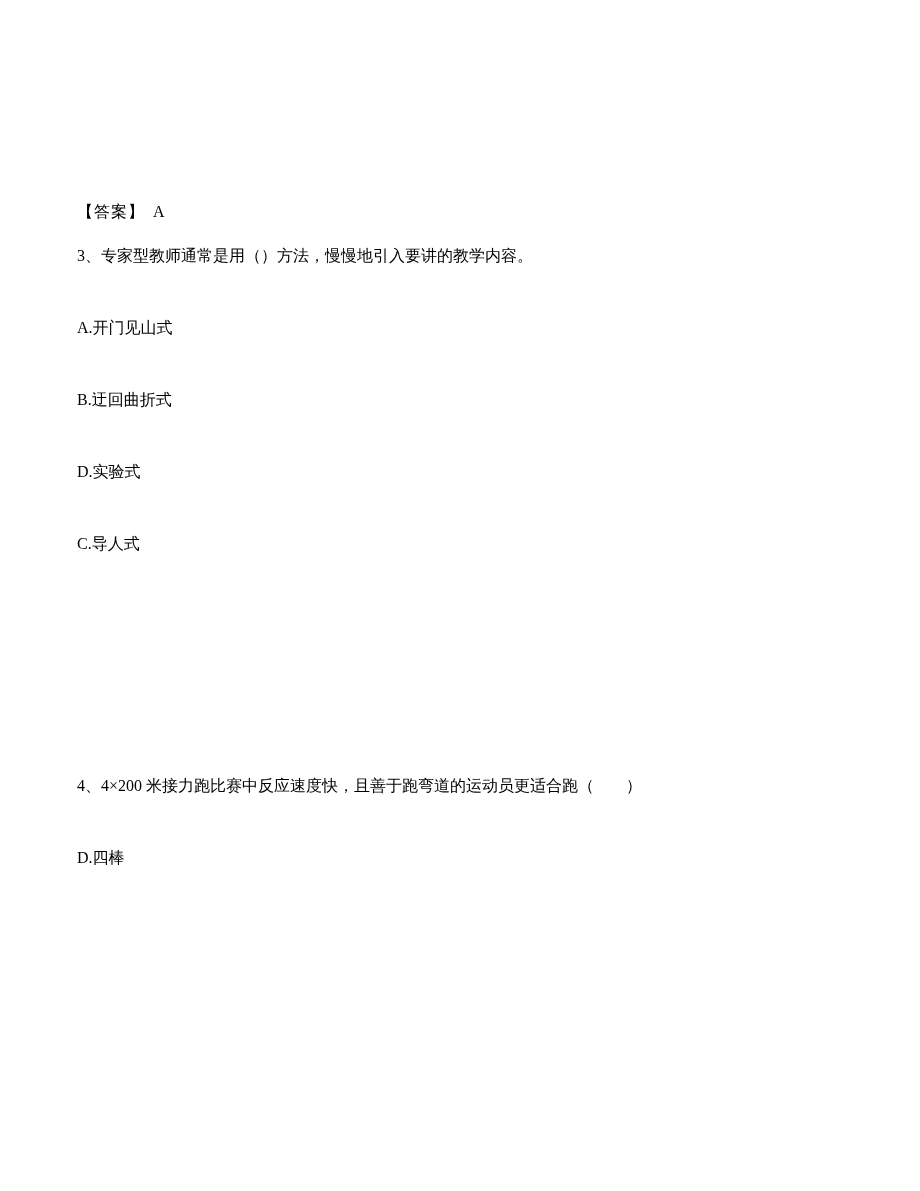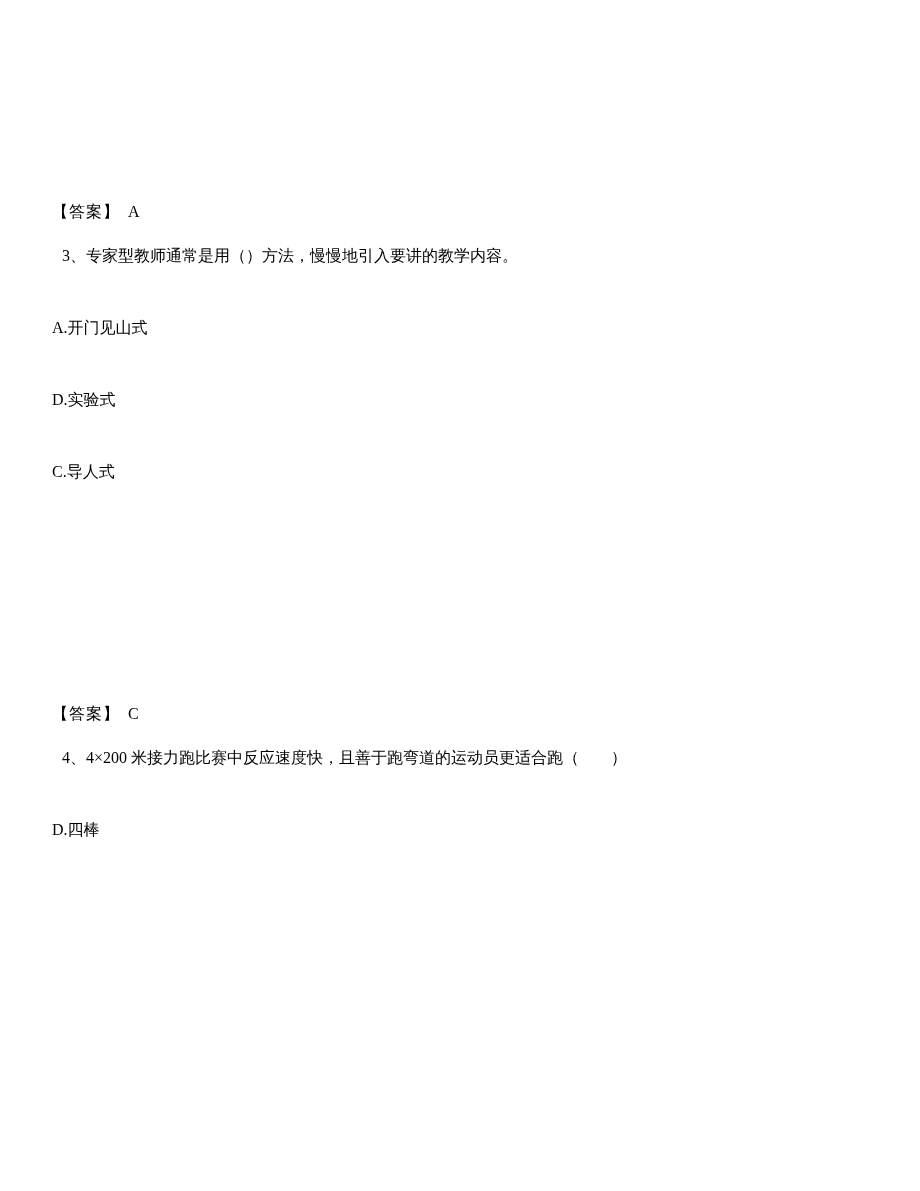--- a/index.html
+++ b/index.html
@@ -5,35 +5,34 @@
     body {
       margin: 0;
       padding: 0;
       background: #ffffff;
       font-family: "SimSun", "宋体", serif;
       width: 920px;
       height: 1191px;
       position: relative;
     }
     .content {
-      padding: 200px 118px 0 52px;
+      padding: 200px 118px 0 77px;
       font-size: 16px;
       color: #000000;
       line-height: 1.5;
     }
     .answer-line {
       margin-bottom: 20px;
       font-weight: normal;
     }
     .answer-label {
       letter-spacing: 1px;
     }
     .question-line {
       margin-bottom: 48px;
-      margin-left: 10px;
     }
     .option-line {
       margin-bottom: 48px;
       font-family: Liberation Serif, serif;
     }
     .spacer-large {
       height: 170px;
     }
   </style>
 </head>
@@ -43,28 +42,26 @@
 
   <div class="answer-line">
     <span class="answer-label">【答案】</span>&nbsp;&nbsp;<span>A</span>
   </div>
 
   <div class="question-line">
     <span>3、</span><span>专家型教师通常是用（）方法，慢慢地引入要讲的教学内容。</span>
   </div>
 
   <div class="option-line">A.开门见山式</div>
+  <div class="option-line">B.迂回曲折式</div>
   <div class="option-line">D.实验式</div>
   <div class="option-line">C.导人式</div>
 
   <div class="spacer-large"></div>
 
-  <div class="answer-line">
-    <span class="answer-label">【答案】</span>&nbsp;&nbsp;<span>C</span>
-  </div>
 
   <div class="question-line">
     <span>4、</span><span>4×200 米接力跑比赛中反应速度快，且善于跑弯道的运动员更适合跑（　　）</span>
   </div>
 
   <div class="option-line">D.四棒</div>
 
 </div>
 
 </body></html>

